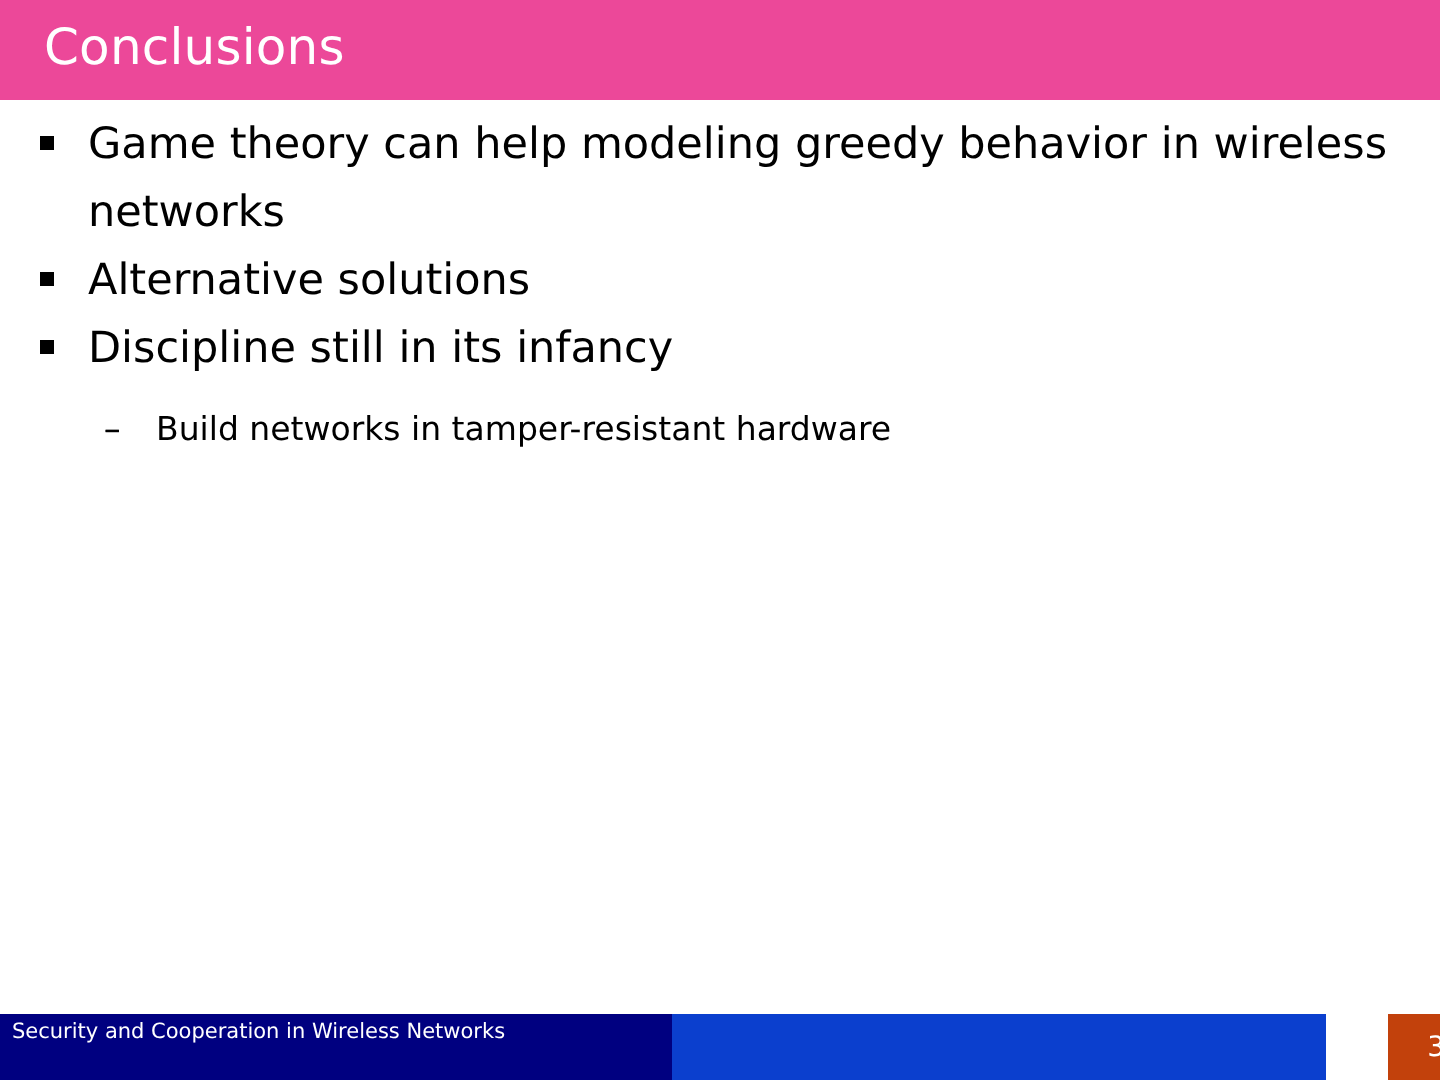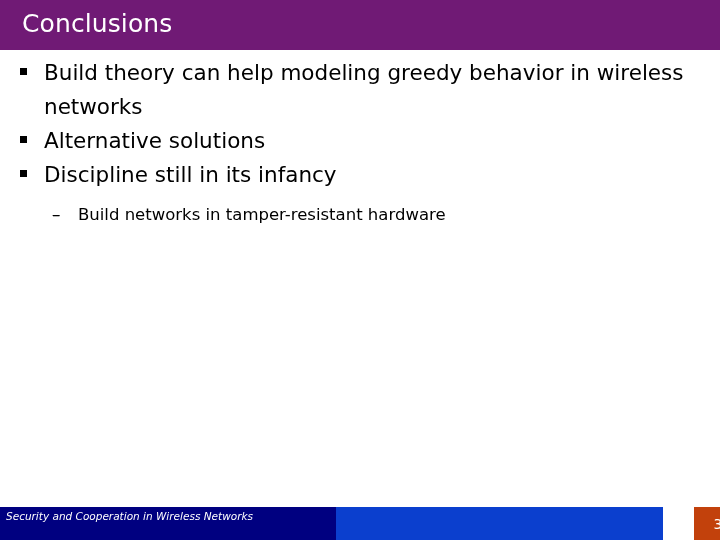--- a/index.html
+++ b/index.html
@@ -24,21 +24,21 @@
     background: #ffffff;
   }
 
   
   #title-bar {
     position: absolute;
     left: 0;
     top: 0;
     width: 720px;
     height: 50px;
-    background: #701a75;
+    background: #ec4899;
   }
   #title-text {
     position: absolute;
     left: 22px;
     top: 8px;
     color: #ffffff;
     font-size: 25px;
     font-weight: normal;
     letter-spacing: 0.1px;
     line-height: 32px;
@@ -129,21 +129,21 @@
   }
   .footer-line {
     position: absolute;
     left: 6px;
     color: #ffffff;
     font-size: 10.5px;
     line-height: 13px;
     white-space: nowrap;
     z-index: 4;
   }
-  #footer-line-1 { top: 3px; font-style: italic; }
+  #footer-line-1 { top: 3px; }
   #footer-line-2 { top: 16px; }
 
   #page-number {
     position: absolute;
     left: 0;
     top: 9px;
     width: 57px;
     text-align: center;
     color: #ffffff;
     font-size: 14px;
@@ -156,21 +156,21 @@
 <div id="slide">
 
   <div id="title-bar">
     <div id="title-text">Conclusions</div>
   </div>
 
   <div id="content">
 
     <div class="l1-item">
       <span class="l1-bullet"></span>
-      <span class="l1-text">Build theory can help modeling greedy behavior in wireless networks</span>
+      <span class="l1-text">Game theory can help modeling greedy behavior in wireless networks</span>
     </div>
 
     <div class="l1-item">
       <span class="l1-bullet"></span>
       <span class="l1-text">Alternative solutions</span>
     </div>
 
     <div class="l1-item">
       <span class="l1-bullet"></span>
       <span class="l1-text">Discipline still in its infancy</span>

